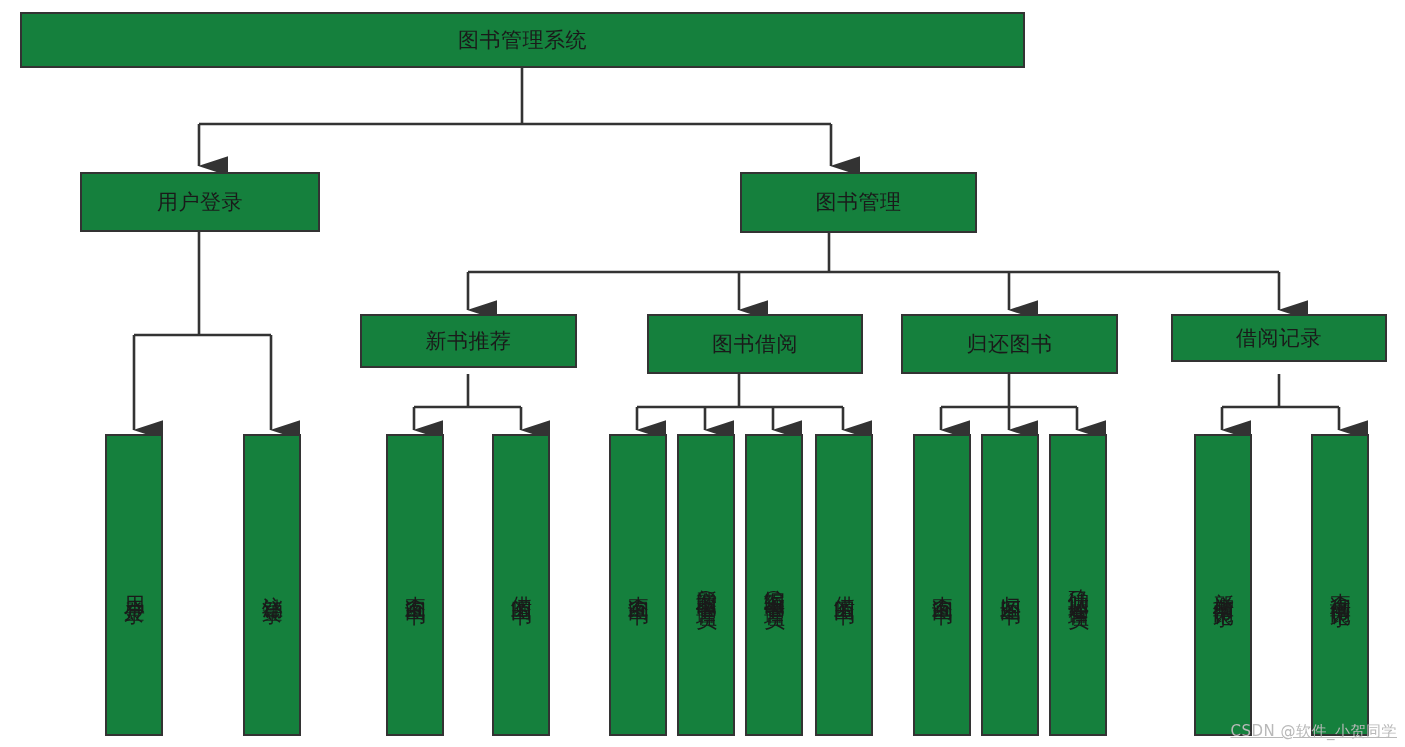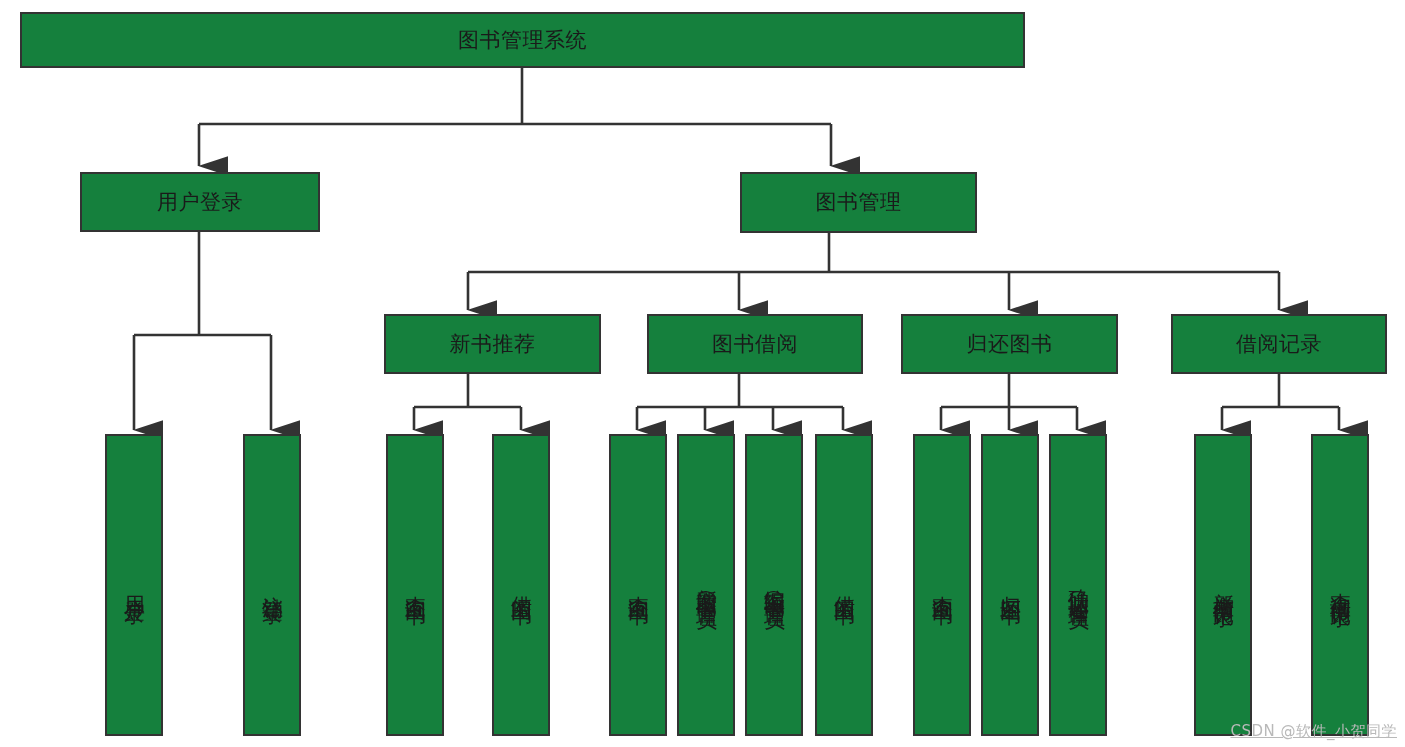--- a/index.html
+++ b/index.html
@@ -132,30 +132,30 @@
     <span class="label">图书管理系统</span>
   </div>
 
   <div class="node horiz" style="left:80px; top:172px; width:240px; height:60px;">
     <span class="label">用户登录</span>
   </div>
   <div class="node horiz" style="left:711px; top:172px; width:237px; height:61px;margin-left:29px;">
     <span class="label">图书管理</span>
   </div>
 
-  <div class="node horiz" style="left:360px; top:314px; width:217px; height:60px;margin-left:24px;">
+  <div class="node horiz" style="left:360px; top:314px; width:217px; height:54px;">
     <span class="label">新书推荐</span>
   </div>
   <div class="node horiz" style="left:631px; top:314px; width:216px; height:60px;margin-left:16px;">
     <span class="label">图书借阅</span>
   </div>
   <div class="node horiz" style="left:901px; top:314px; width:217px; height:60px;">
     <span class="label">归还图书</span>
   </div>
-  <div class="node horiz" style="left:1171px; top:314px; width:216px; height:60px;">
+  <div class="node horiz" style="left:1171px; top:314px; width:216px; height:48px;">
     <span class="label">借阅记录</span>
   </div>
 
   <div class="node vert" style="left:105px; top:434px; width:58px; height:302px;">
     <span class="label">用户登录</span>
   </div>
   <div class="node vert" style="left:243px; top:434px; width:58px; height:302px;">
     <span class="label">注销登录</span>
   </div>
 

